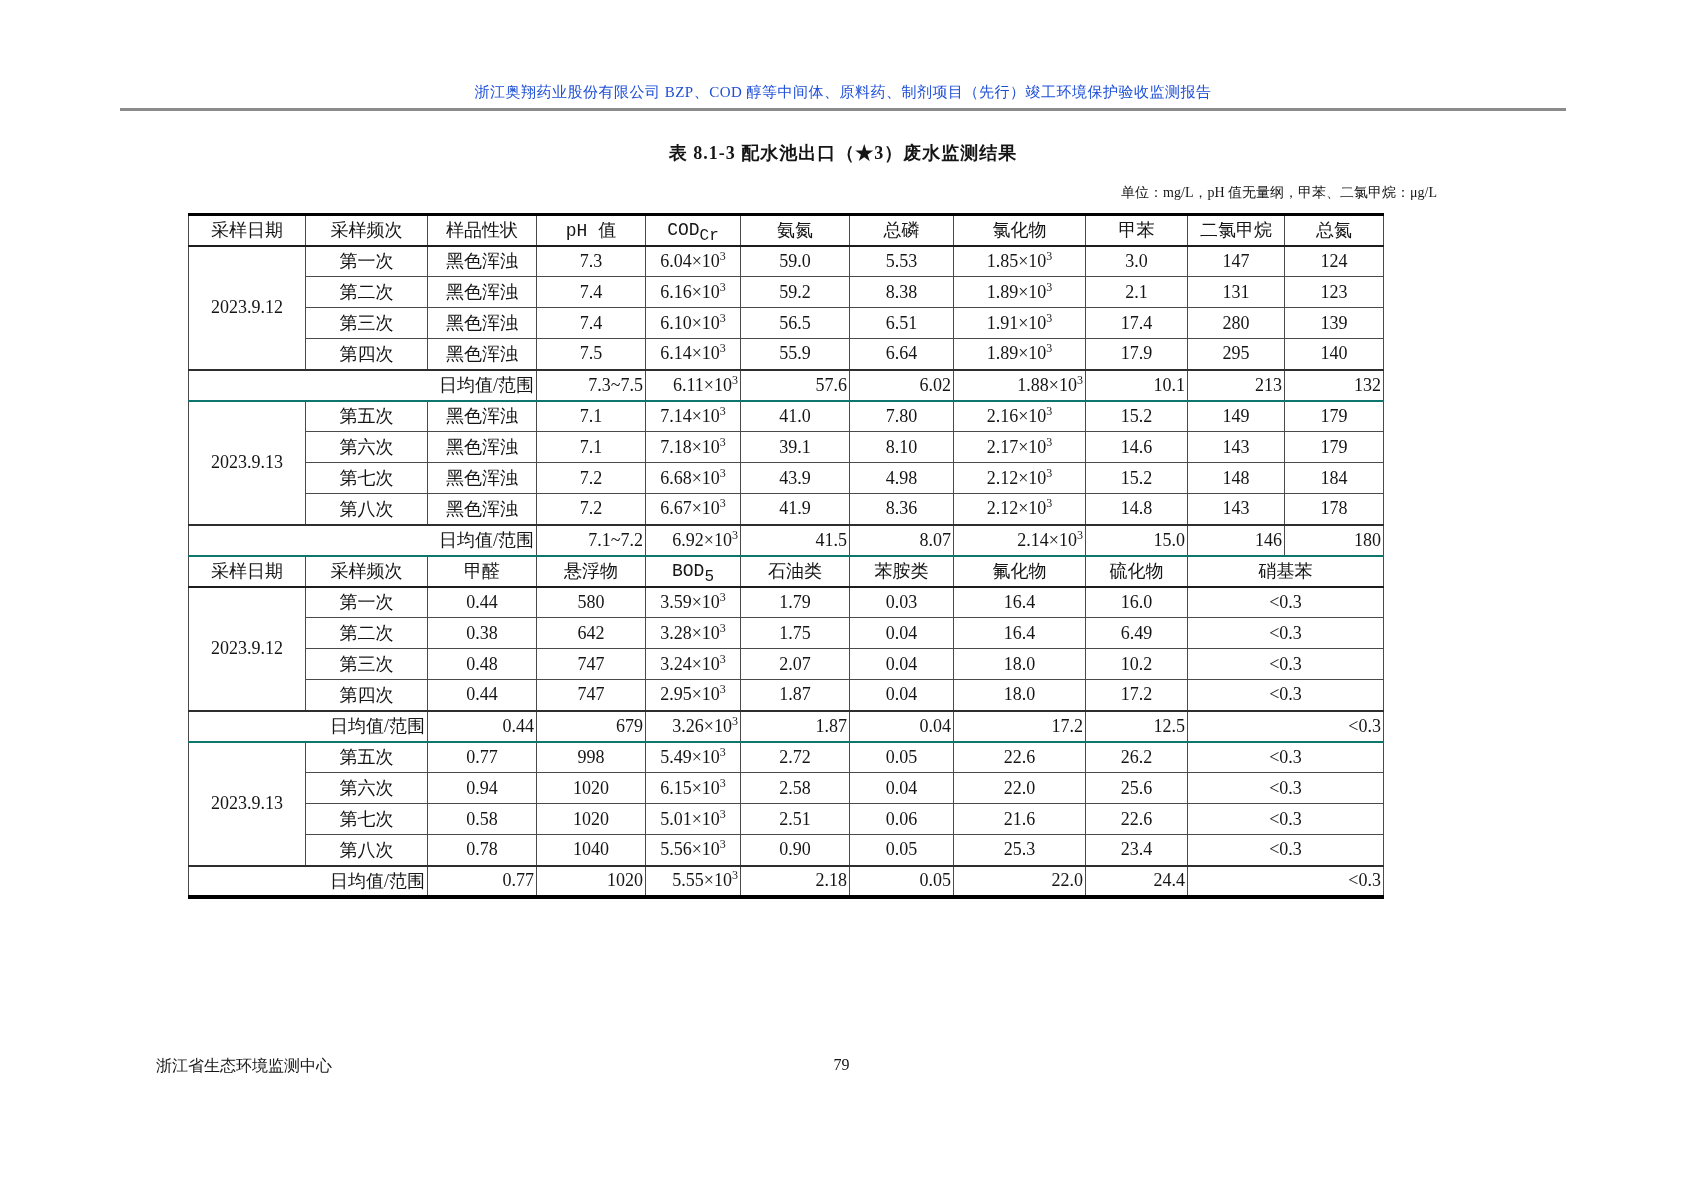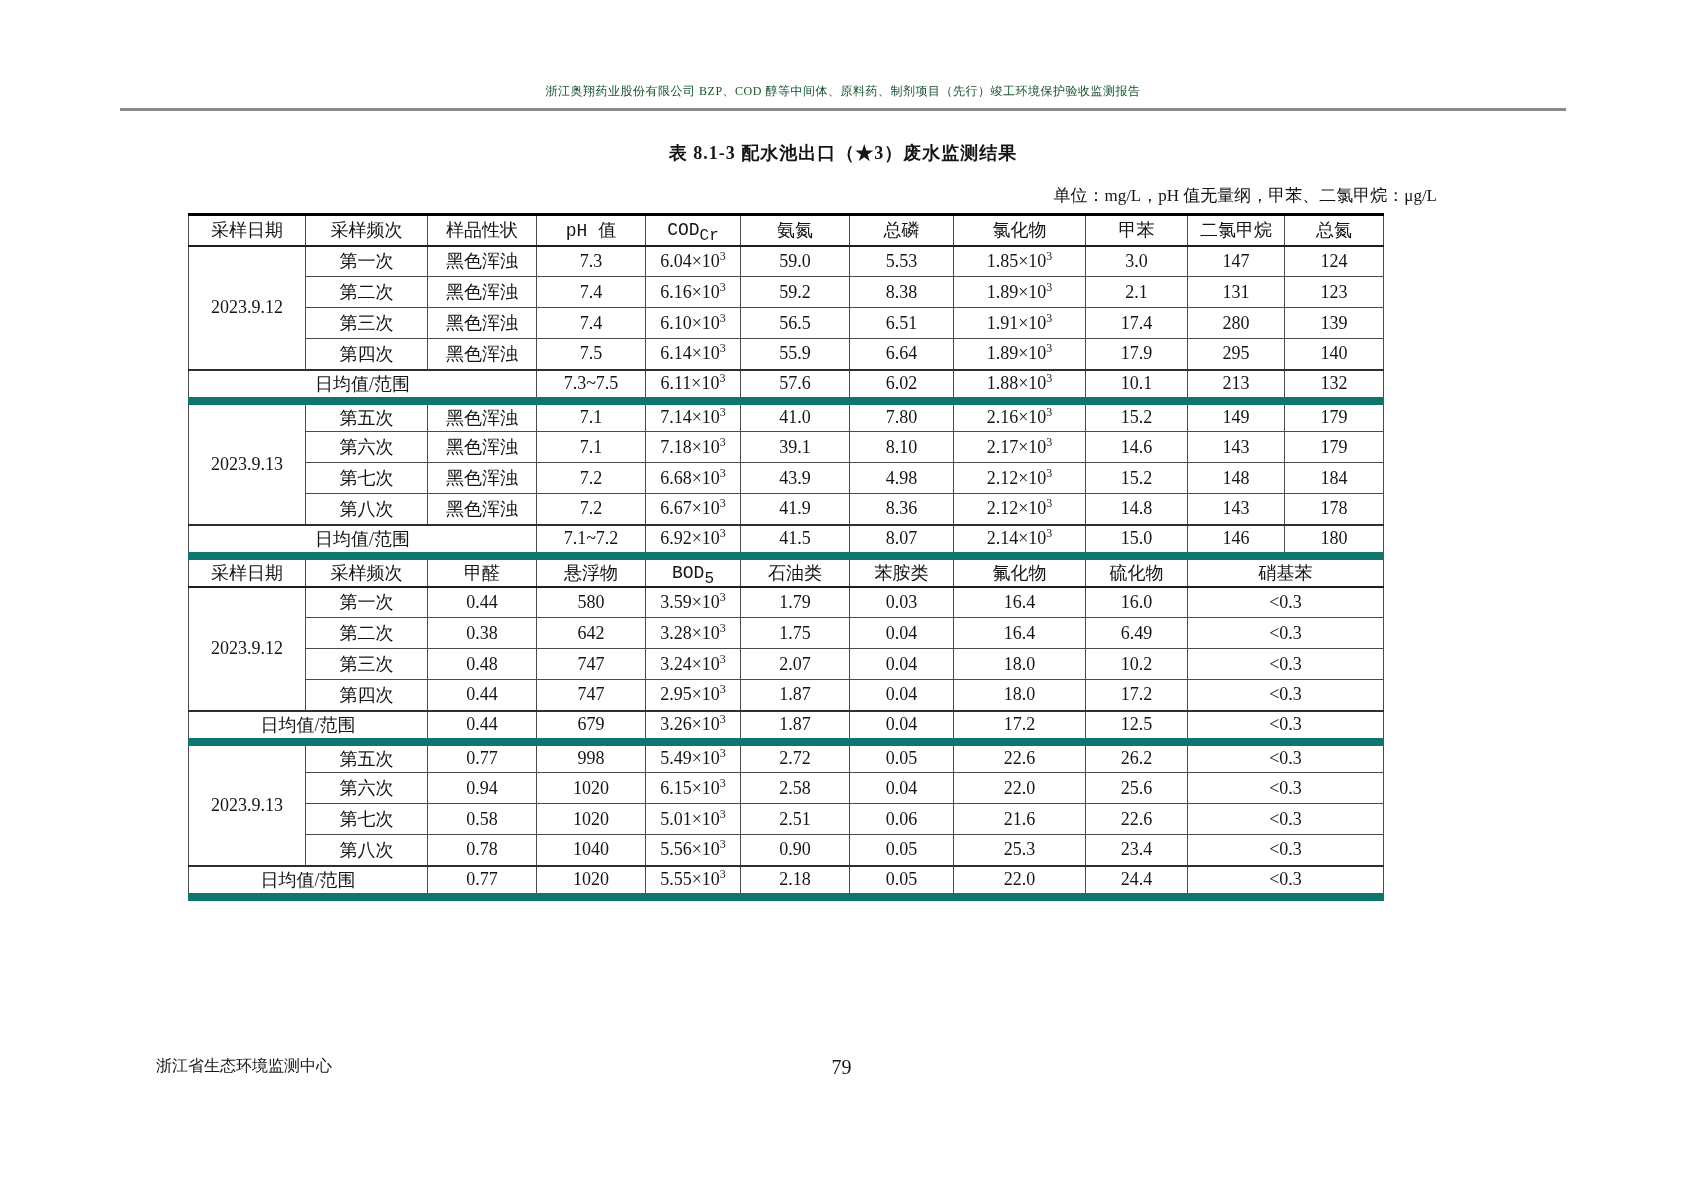--- a/index.html
+++ b/index.html
@@ -8,41 +8,41 @@
     position: relative;
     background: #ffffff;
     font-family: "Liberation Serif", "DejaVu Serif", serif;
     color: #151515;
     overflow: hidden;
   }
   .doc-header {
     position: absolute;
     top: 83px; left: 120px; width: 1446px;
     text-align: center;
-    font-size: 12px;
+    font-size: 15px;
     letter-spacing: 0.5px;
-    color: #14532d;
+    color: #1d4ed8;
   }
   .header-rule {
     position: absolute;
     top: 108px; left: 120px; width: 1446px; height: 3px;
     background: #8b8b8b;
   }
   .doc-title {
     position: absolute;
     top: 141px; left: 120px; width: 1446px;
     text-align: center;
     font-size: 18px;
     font-weight: bold;
     letter-spacing: 1px;
   }
   .unit-note {
     position: absolute;
     top: 184px; right: 246px;
-    font-size: 17px;
+    font-size: 14px;
   }
   table.monitor-table {
     position: absolute;
     top: 213px; left: 188px;
     width: 1195px;
     border-collapse: collapse;
     table-layout: fixed;
     border-top: 3px solid #000;
     border-bottom: 4px solid #000;
   }
@@ -56,34 +56,35 @@
     white-space: nowrap;
     overflow: hidden;
   }
   .monitor-table tr.row-header td {
     border-top: 2px solid #000;
     border-bottom: 2px solid #1d1d1d;
     font-family: Liberation Mono, monospace;
   }
   .monitor-table tr.row-avg td {
     border-top: 2px solid #2e2e2e;
-    border-bottom: 8px solid #0f766e;
+    border-bottom: 2px solid #0f766e;
+    text-align: right;
   }
   .monitor-table sup { font-size: 12px; vertical-align: super; line-height: 0; }
   .monitor-table sub { font-size: 16px; vertical-align: sub; line-height: 0; }
   .footer-org {
     position: absolute;
     top: 1056px; left: 156px;
     font-size: 16px;
   }
   .page-number {
     position: absolute;
     top: 1056px; left: 0; width: 1683px;
     text-align: center;
-    font-size: 20px;
+    font-size: 16px;
   }
 </style>
 </head>
 <body>
 
 <div class="doc-header">浙江奥翔药业股份有限公司 BZP、COD 醇等中间体、原料药、制剂项目（先行）竣工环境保护验收监测报告</div>
 <div class="header-rule"></div>
 
 <div class="doc-title">表 8.1-3 配水池出口（★3）废水监测结果</div>
 <div class="unit-note">单位：mg/L，pH 值无量纲，甲苯、二氯甲烷：μg/L</div>

